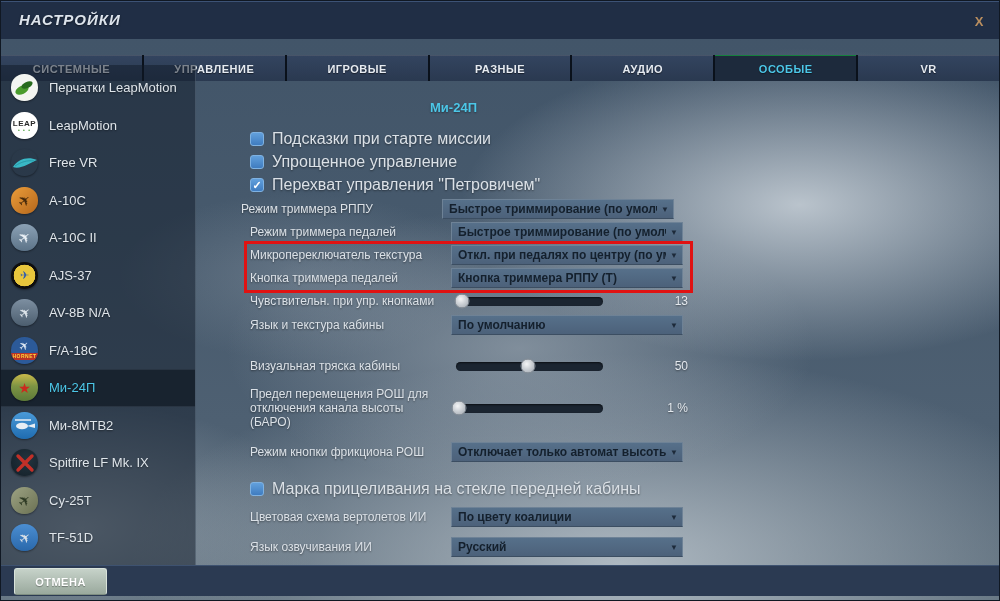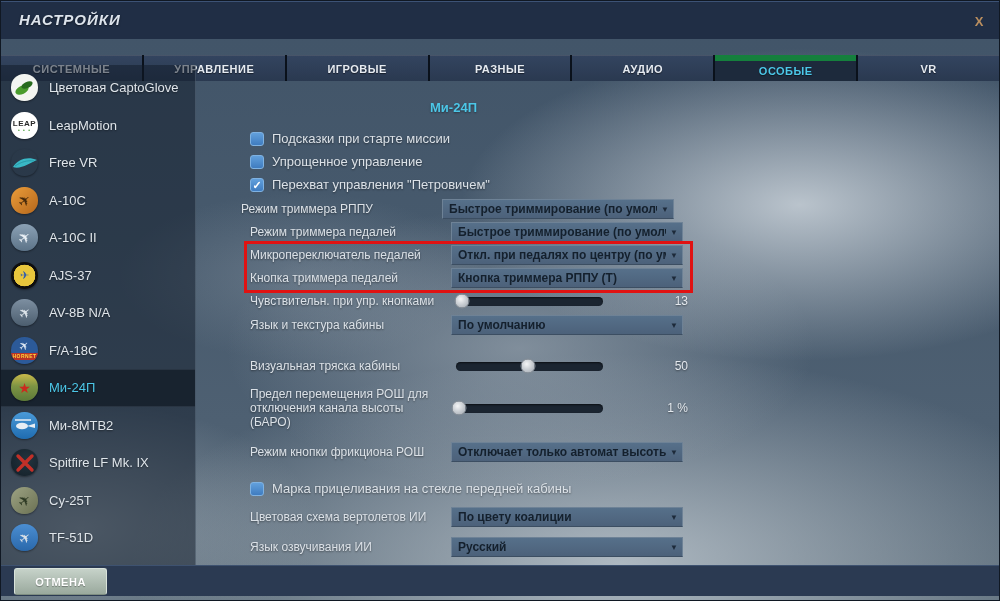--- a/index.html
+++ b/index.html
@@ -18,21 +18,21 @@
   }
   
   .titlebar{position:absolute;left:0;top:0;right:0;height:38px;background:#202e45;border-top:1px solid #3c5275;}
   .titlebar .title{position:absolute;left:18px;top:9px;color:#dde4ec;font-size:15px;font-weight:bold;font-style:italic;letter-spacing:1px;text-shadow:0 1px 2px rgba(0,0,0,.5);}
   .close-btn{position:absolute;right:8px;top:7px;width:24px;height:24px;display:flex;align-items:center;justify-content:center;color:#b98e5f;font-size:13px;font-weight:bold;cursor:pointer;}
   
   .tabbar{position:absolute;left:0;top:54px;right:0;height:26px;background:#0a111b;display:flex;}
   .tab{flex:1;margin-right:2px;background:linear-gradient(180deg,#33445f,#2a3950);border-top:1px solid rgba(255,255,255,.14);
        display:flex;align-items:center;justify-content:center;color:#e6ebf1;font-size:11px;font-weight:bold;letter-spacing:.5px;cursor:pointer;text-shadow:0 1px 1px rgba(0,0,0,.5);}
   .tab:last-child{margin-right:0;}
-  .tab.active{background:#1d2a3c;border-top:6px solid #15803d;color:#4cc7e8;}
+  .tab.active{background:#1d2a3c;border-top:1px solid #15803d;color:#4cc7e8;}
   
   .sidebar{position:absolute;left:0;top:64px;width:195px;height:500px;background:rgba(16,26,40,.5);border-right:1px solid rgba(170,190,210,.22);padding-top:4px;}
   .side-item{height:37.5px;display:flex;align-items:center;cursor:pointer;}
   .side-item .icon{width:27px;height:27px;margin-left:10px;border-radius:13px;flex:0 0 27px;display:flex;align-items:center;justify-content:center;overflow:hidden;position:relative;box-shadow:0 1px 2px rgba(0,0,0,.4);}
   .side-item .lbl{margin-left:11px;color:#dfe5ea;font-size:13px;text-shadow:0 1px 2px rgba(0,0,0,.45);white-space:nowrap;}
   .side-item.selected{background:rgba(8,14,24,.55);border-top:1px solid rgba(140,160,180,.15);border-bottom:1px solid rgba(140,160,180,.15);}
   .side-item.selected .lbl{color:#4cc7e8;}
   
   .ic-captoglove{background:#f3f5f1;}
   .ic-leap{background:#ffffff;flex-direction:column;}
@@ -53,21 +53,21 @@
   .ic-tf51{background:linear-gradient(180deg,#4b8ed2,#2a68ab);}
   .glyph{font-size:15px;line-height:1;}
   .rot{transform:rotate(-40deg);display:inline-block;}
   
   .content{position:absolute;left:195px;top:64px;width:515px;height:500px;}
   .panel-title{margin:33px 0 12px;height:20px;line-height:20px;text-align:center;color:#4cc7e8;font-size:13px;font-weight:bold;text-shadow:0 1px 2px rgba(0,0,0,.4);}
   .row{display:flex;align-items:center;padding-left:54px;padding-right:23px;}
   .row-label{flex:0 0 201px;color:#dbe1e7;font-size:12px;line-height:14px;text-shadow:0 1px 2px rgba(0,0,0,.45);padding-right:8px;}
   .cb-row{height:17px;margin-bottom:6px;}
   .checkbox{width:14px;height:14px;border-radius:3px;background:linear-gradient(180deg,#62a0dc,#3f7cc0);border:1px solid #7fb2e2;color:#fff;font-size:11px;line-height:12px;font-weight:bold;text-align:center;cursor:pointer;flex:0 0 14px;}
-  .cb-label{margin-left:8px;color:#dbe1e7;font-size:13px;text-shadow:0 1px 2px rgba(0,0,0,.45);}
+  .cb-label{margin-left:8px;color:#dbe1e7;font-size:16px;text-shadow:0 1px 2px rgba(0,0,0,.45);}
   .dd-row{height:20px;margin-bottom:3px;}
   .dropdown{width:232px;height:20px;background:linear-gradient(180deg,#56708a,#4c617a);border:1px solid #6e8296;border-bottom-color:#3c4e62;display:flex;align-items:center;cursor:pointer;overflow:hidden;}
   .dd-value{flex:1;color:#14202d;font-size:12px;font-weight:bold;padding-left:6px;white-space:nowrap;overflow:hidden;}
   .dd-arrow{flex:0 0 16px;color:#1d2a3a;font-size:8px;text-align:center;}
   .sl-row{height:20px;}
   .slider{width:160px;height:20px;position:relative;cursor:pointer;}
   .track{position:absolute;left:5px;top:5.5px;width:147px;height:9px;border-radius:5px;background:#1b2531;box-shadow:inset 0 1px 2px rgba(0,0,0,.6);}
   .handle{position:absolute;top:50%;width:15px;height:15px;border-radius:50%;transform:translate(-50%,-50%);
           background:radial-gradient(circle at 40% 35%,#f4f5f6,#b6bcc3 70%,#9aa1a9);border:1px solid #848c95;cursor:pointer;}
   .row-value{flex:1;text-align:right;color:#e4e9ee;font-size:12px;text-shadow:0 1px 2px rgba(0,0,0,.45);}
@@ -109,21 +109,21 @@
   </div>
 
   <div class="sidebar">
     <div class="side-item">
       <div class="icon ic-captoglove">
           <svg width="21" height="21" viewBox="0 0 21 21">
             <ellipse cx="8" cy="13" rx="7" ry="4" fill="#4a9c2d" transform="rotate(-25 8 13)"></ellipse>
             <ellipse cx="13" cy="8" rx="6" ry="3" fill="#276b1d" transform="rotate(-25 13 8)"></ellipse>
           </svg>
         </div>
-      <span class="lbl">Цветовая CaptoGlove</span>
+      <span class="lbl">Перчатки LeapMotion</span>
     </div>
     <div class="side-item">
       <div class="icon ic-leap">
           <span class="t">LEAP</span>
           <span class="d">• • •</span>
         </div>
       <span class="lbl">LeapMotion</span>
     </div>
     <div class="side-item">
       <div class="icon ic-freevr">
@@ -227,21 +227,21 @@
       </div>
     </div>
     <div class="row dd-row">
       <div class="row-label">Режим триммера педалей</div>
       <div class="dropdown">
         <span class="dd-value">Быстрое триммирование (по умолч.)</span>
         <span class="dd-arrow">▼</span>
       </div>
     </div>
     <div class="row dd-row">
-      <div class="row-label">Микропереключатель педалей</div>
+      <div class="row-label">Микропереключатель текстура</div>
       <div class="dropdown">
         <span class="dd-value">Откл. при педалях по центру (по умолч.)</span>
         <span class="dd-arrow">▼</span>
       </div>
     </div>
     <div class="row dd-row">
       <div class="row-label">Кнопка триммера педалей</div>
       <div class="dropdown">
         <span class="dd-value">Кнопка триммера РППУ (Т)</span>
         <span class="dd-arrow">▼</span>

